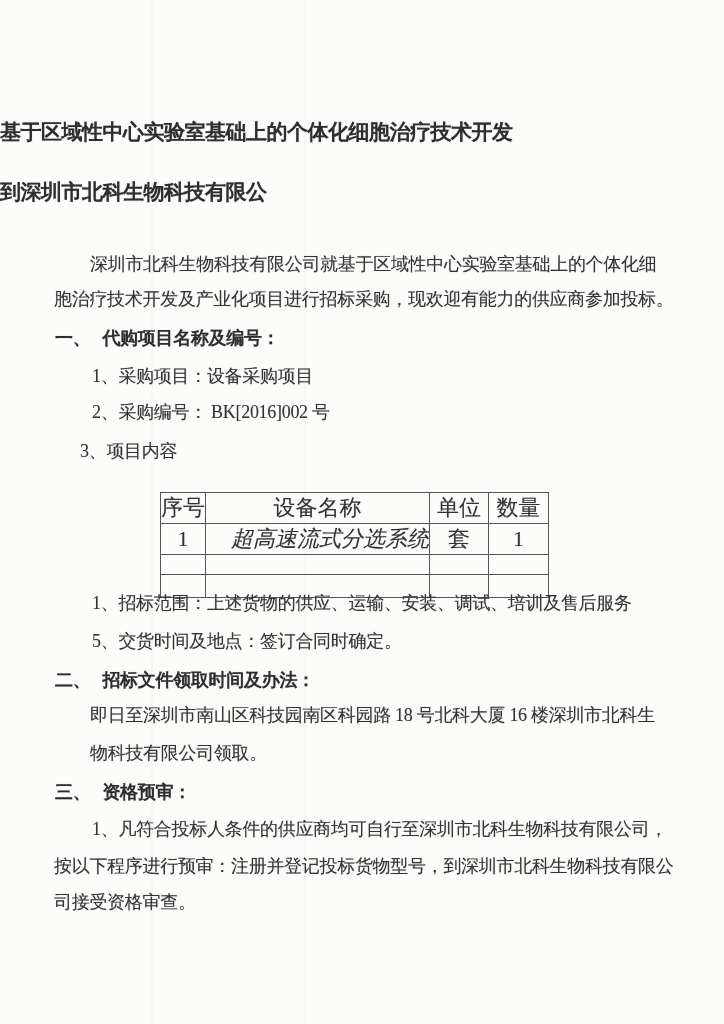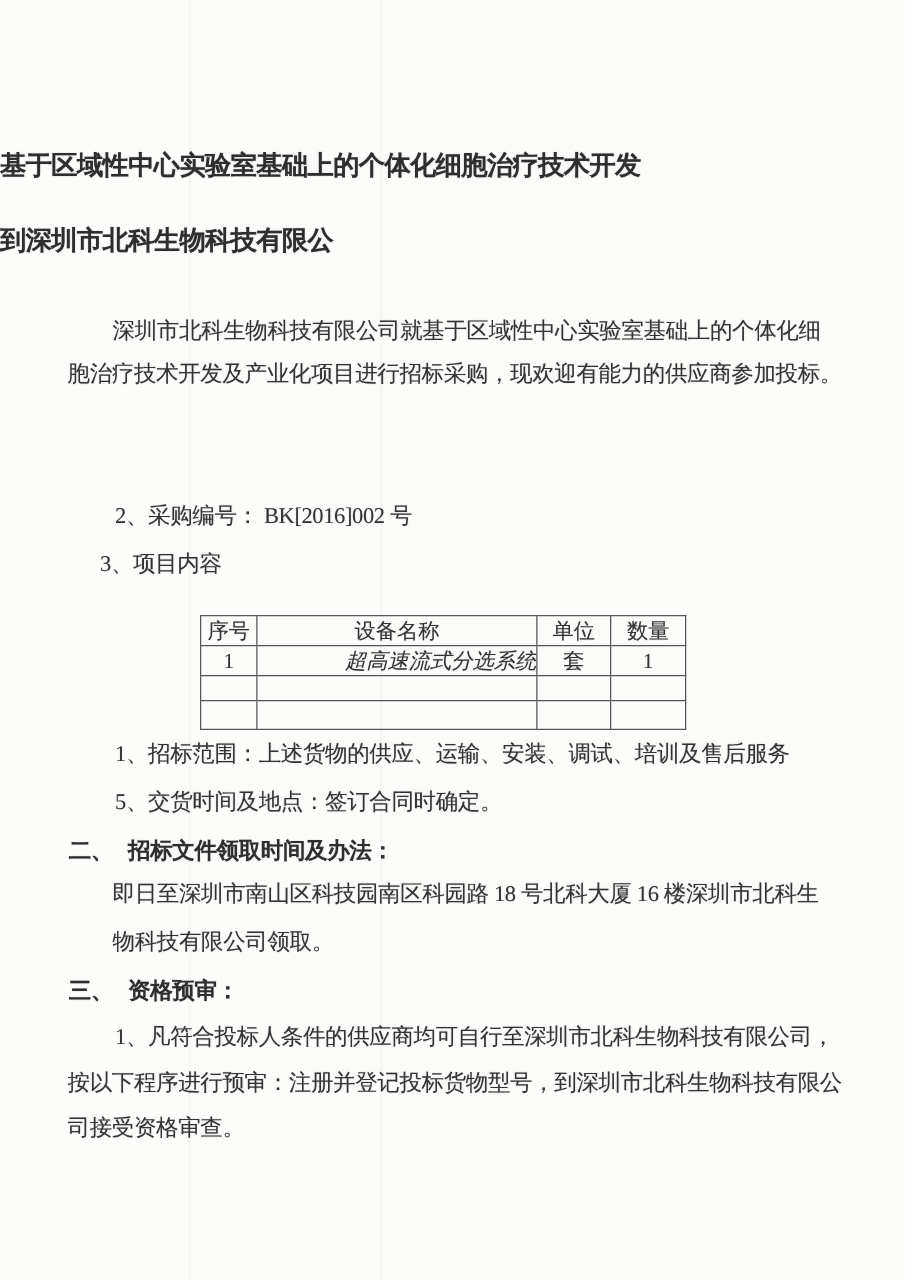--- a/index.html
+++ b/index.html
@@ -59,21 +59,21 @@
   }
   .tbl-wrap {
     position: absolute;
     top: 492px;
     left: 160px;
   }
   table.equip {
     border-collapse: collapse;
     table-layout: fixed;
     width: 388px;
-    font-size: 17px;
+    font-size: 22px;
     color: #333;
     text-shadow: 0 0 1px rgba(70, 70, 70, 0.3);
     border-radius: 22px;
   }
   table.equip td, table.equip th {
     border: 1px solid #555;
     padding: 0;
     text-align: center;
     vertical-align: middle;
     font-weight: normal;
@@ -96,20 +96,24 @@
 
   <div class="streak" style="left:151px;"></div>
   <div class="streak" style="left:304px;"></div>
 
   <div class="title-line" style="top:118px;">基于区域性中心实验室基础上的个体化细胞治疗技术开发</div>
   <div class="title-line" style="top:178px;">到深圳市北科生物科技有限公</div>
 
   <div class="line" style="top:253px; left:90px;">深圳市北科生物科技有限公司就基于区域性中心实验室基础上的个体化细</div>
   <div class="line" style="top:288px; left:54px;">胞治疗技术开发及产业化项目进行招标采购，现欢迎有能力的供应商参加投标。</div>
 
+  <div class="line bold" style="top:327px; left:55px;">
+    <span class="sec-num">一、</span><span>代购项目名称及编号：</span>
+  </div>
+  <div class="line" style="top:365px; left:92px;">1、采购项目：设备采购项目</div>
   <div class="line" style="top:401px; left:92px;">2、采购编号： BK[2016]002 号</div>
   <div class="line" style="top:440px; left:80px;">3、项目内容</div>
 
   <div class="tbl-wrap">
     <table class="equip">
       <colgroup>
         <col style="width:45px;">
         <col style="width:224px;">
         <col style="width:59px;">
         <col style="width:60px;">

